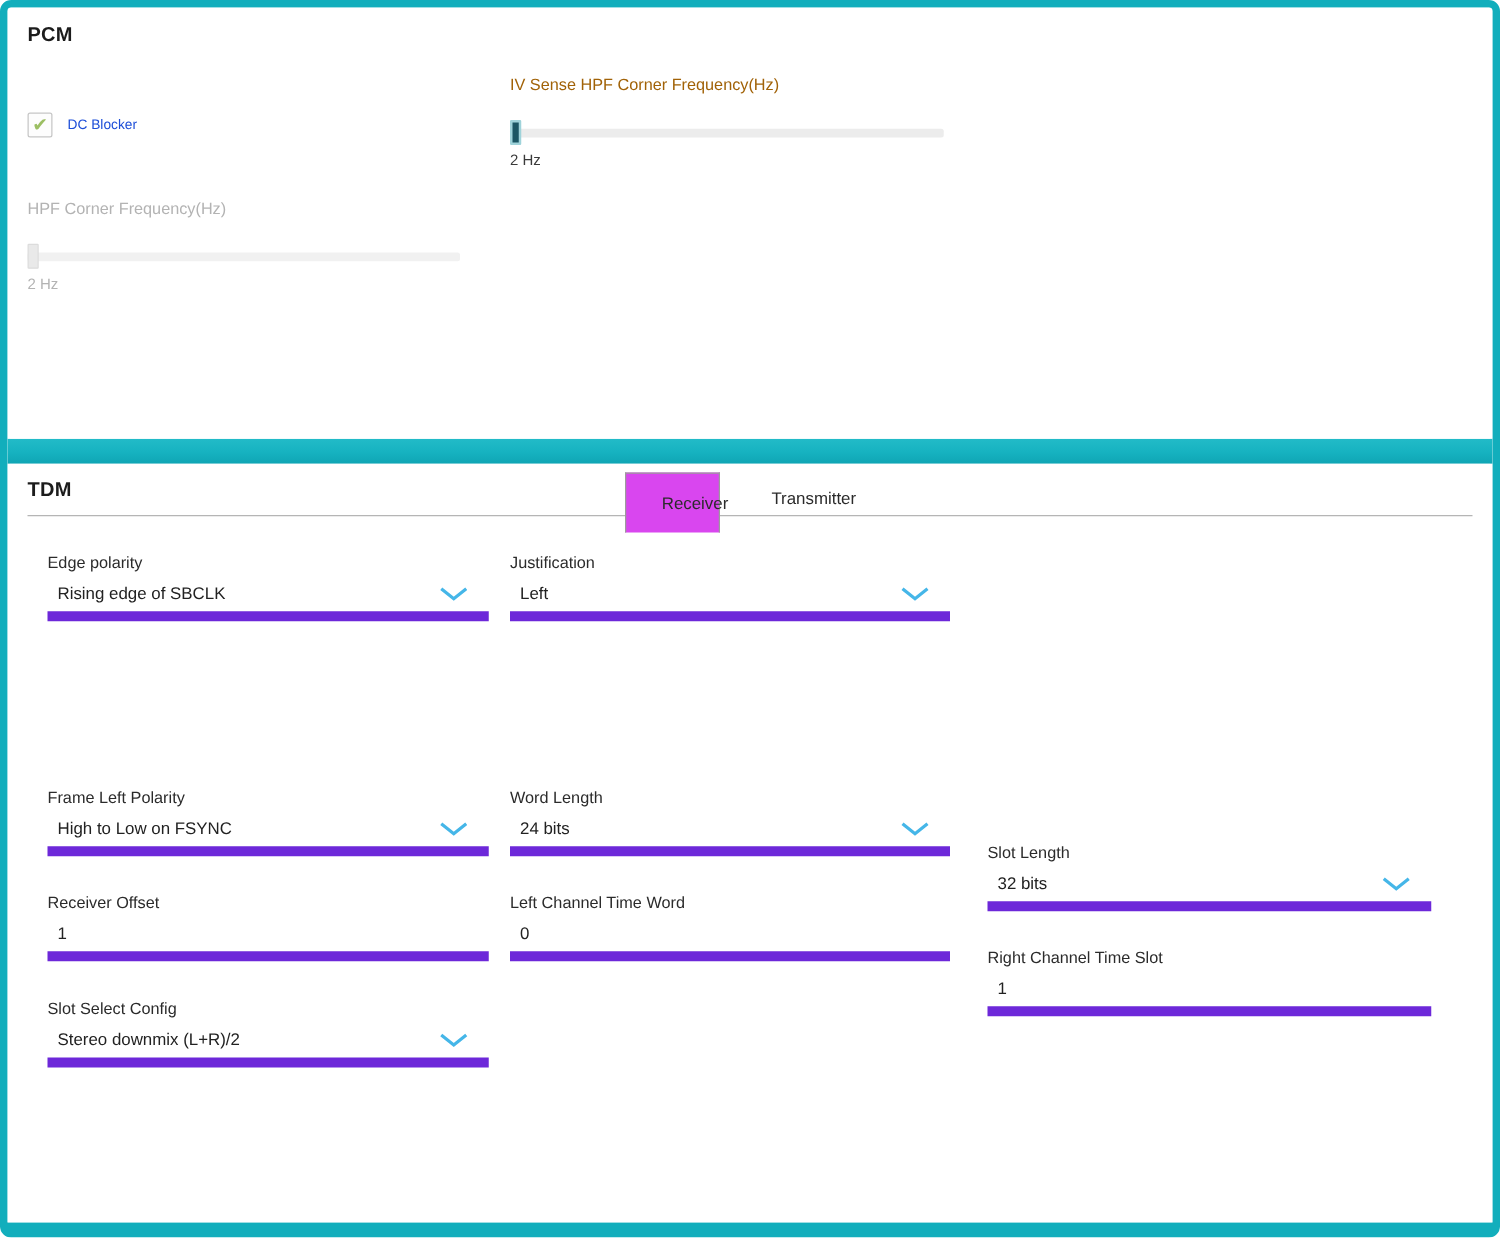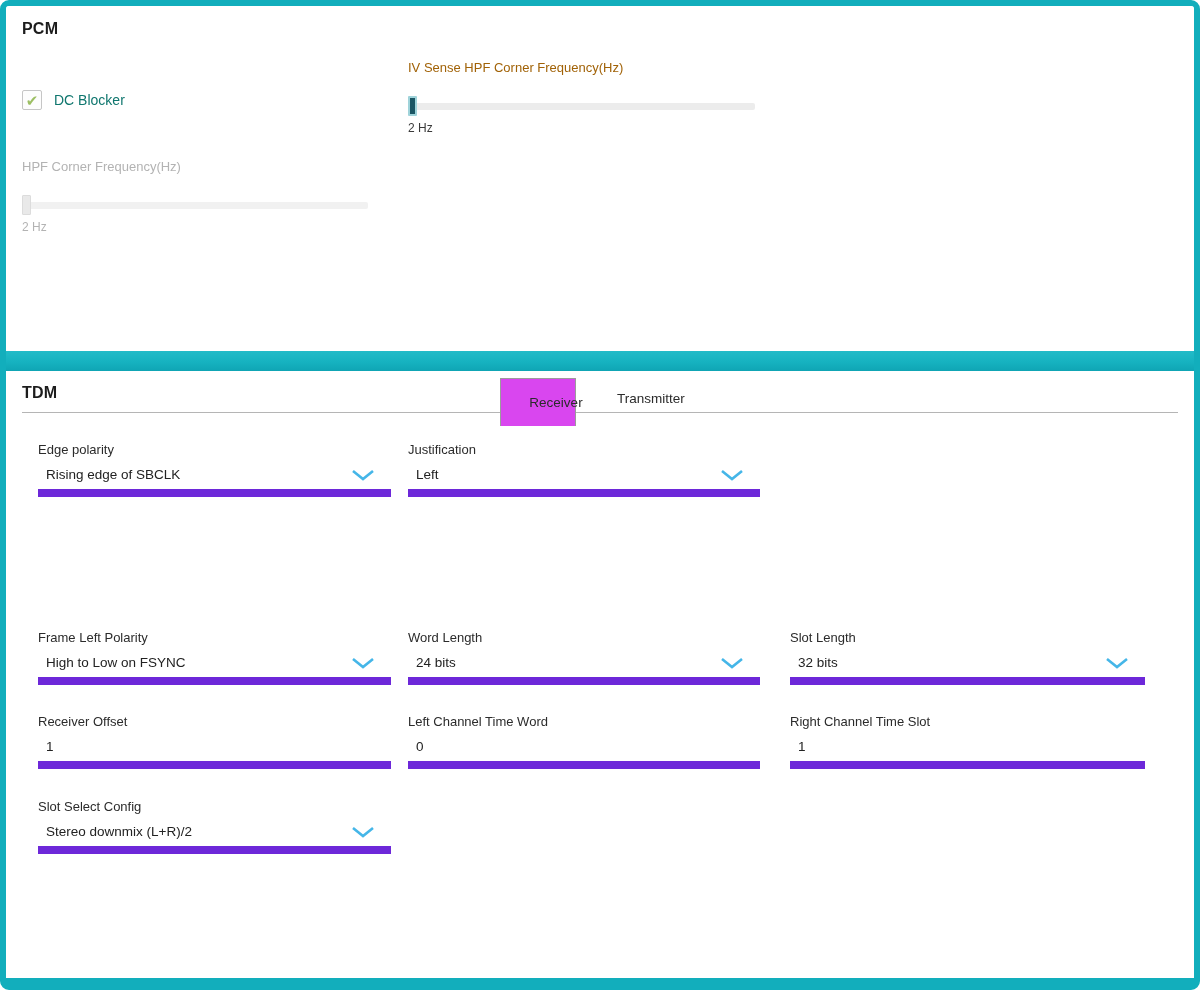--- a/index.html
+++ b/index.html
@@ -39,21 +39,21 @@
     position: absolute; left: 16px; top: 84px;
     display: flex; align-items: center; cursor: default;
   }
   .checkbox-box {
     width: 20px; height: 20px;
     border: 1px solid #c6c6c6; border-radius: 2px;
     background: #fdfdfd;
     display: flex; align-items: center; justify-content: center;
   }
   .checkbox-check { color: #9cbf63; font-size: 15px; line-height: 1; }
-  .checkbox-label { margin-left: 12px; font-size: 14px; color: #0f766e; }
+  .checkbox-label { margin-left: 12px; font-size: 11px; color: #1d4ed8; }
 
   .slider-group { position: absolute; }
   .slider-label { font-size: 13px; margin-bottom: 21px; }
   .slider-label.enabled { color: #a16207; }
   .slider-label.disabled { color: #b3b3b3; }
   .slider {
     position: relative; height: 20px; display: flex; align-items: center;
   }
   .slider-track {
     width: 100%; height: 7px; border-radius: 2px; background: #ececec;
@@ -87,21 +87,21 @@
     background: #d946ef;
     border: 1px solid #9c9c9c; border-bottom: none;
     z-index: 2; height: 48px; top: 7px; padding-left: 36px;
   }
   .tab.inactive { left: 586px; width: 118px; }
 
   
   .field { position: absolute; }
   .col1 { left: 32px;  width: 353px; }
   .col2 { left: 402px; width: 352px; }
-  .col3 { left: 784px; width: 355px; }
+  .col3 { left: 784px; width: 355px; margin-top: 44px; }
   .row1 { top: 71px; }
   .row2 { top: 259px; }
   .row3 { top: 343px; }
   .row4 { top: 428px; }
   .field-label { font-size: 13px; color: #2b2b2b; }
   .field-control {
     margin-top: 10px;
     display: flex; align-items: center; justify-content: space-between;
     padding: 0 16px 7px 8px;
     border-bottom: 8px solid #6d28d9;

